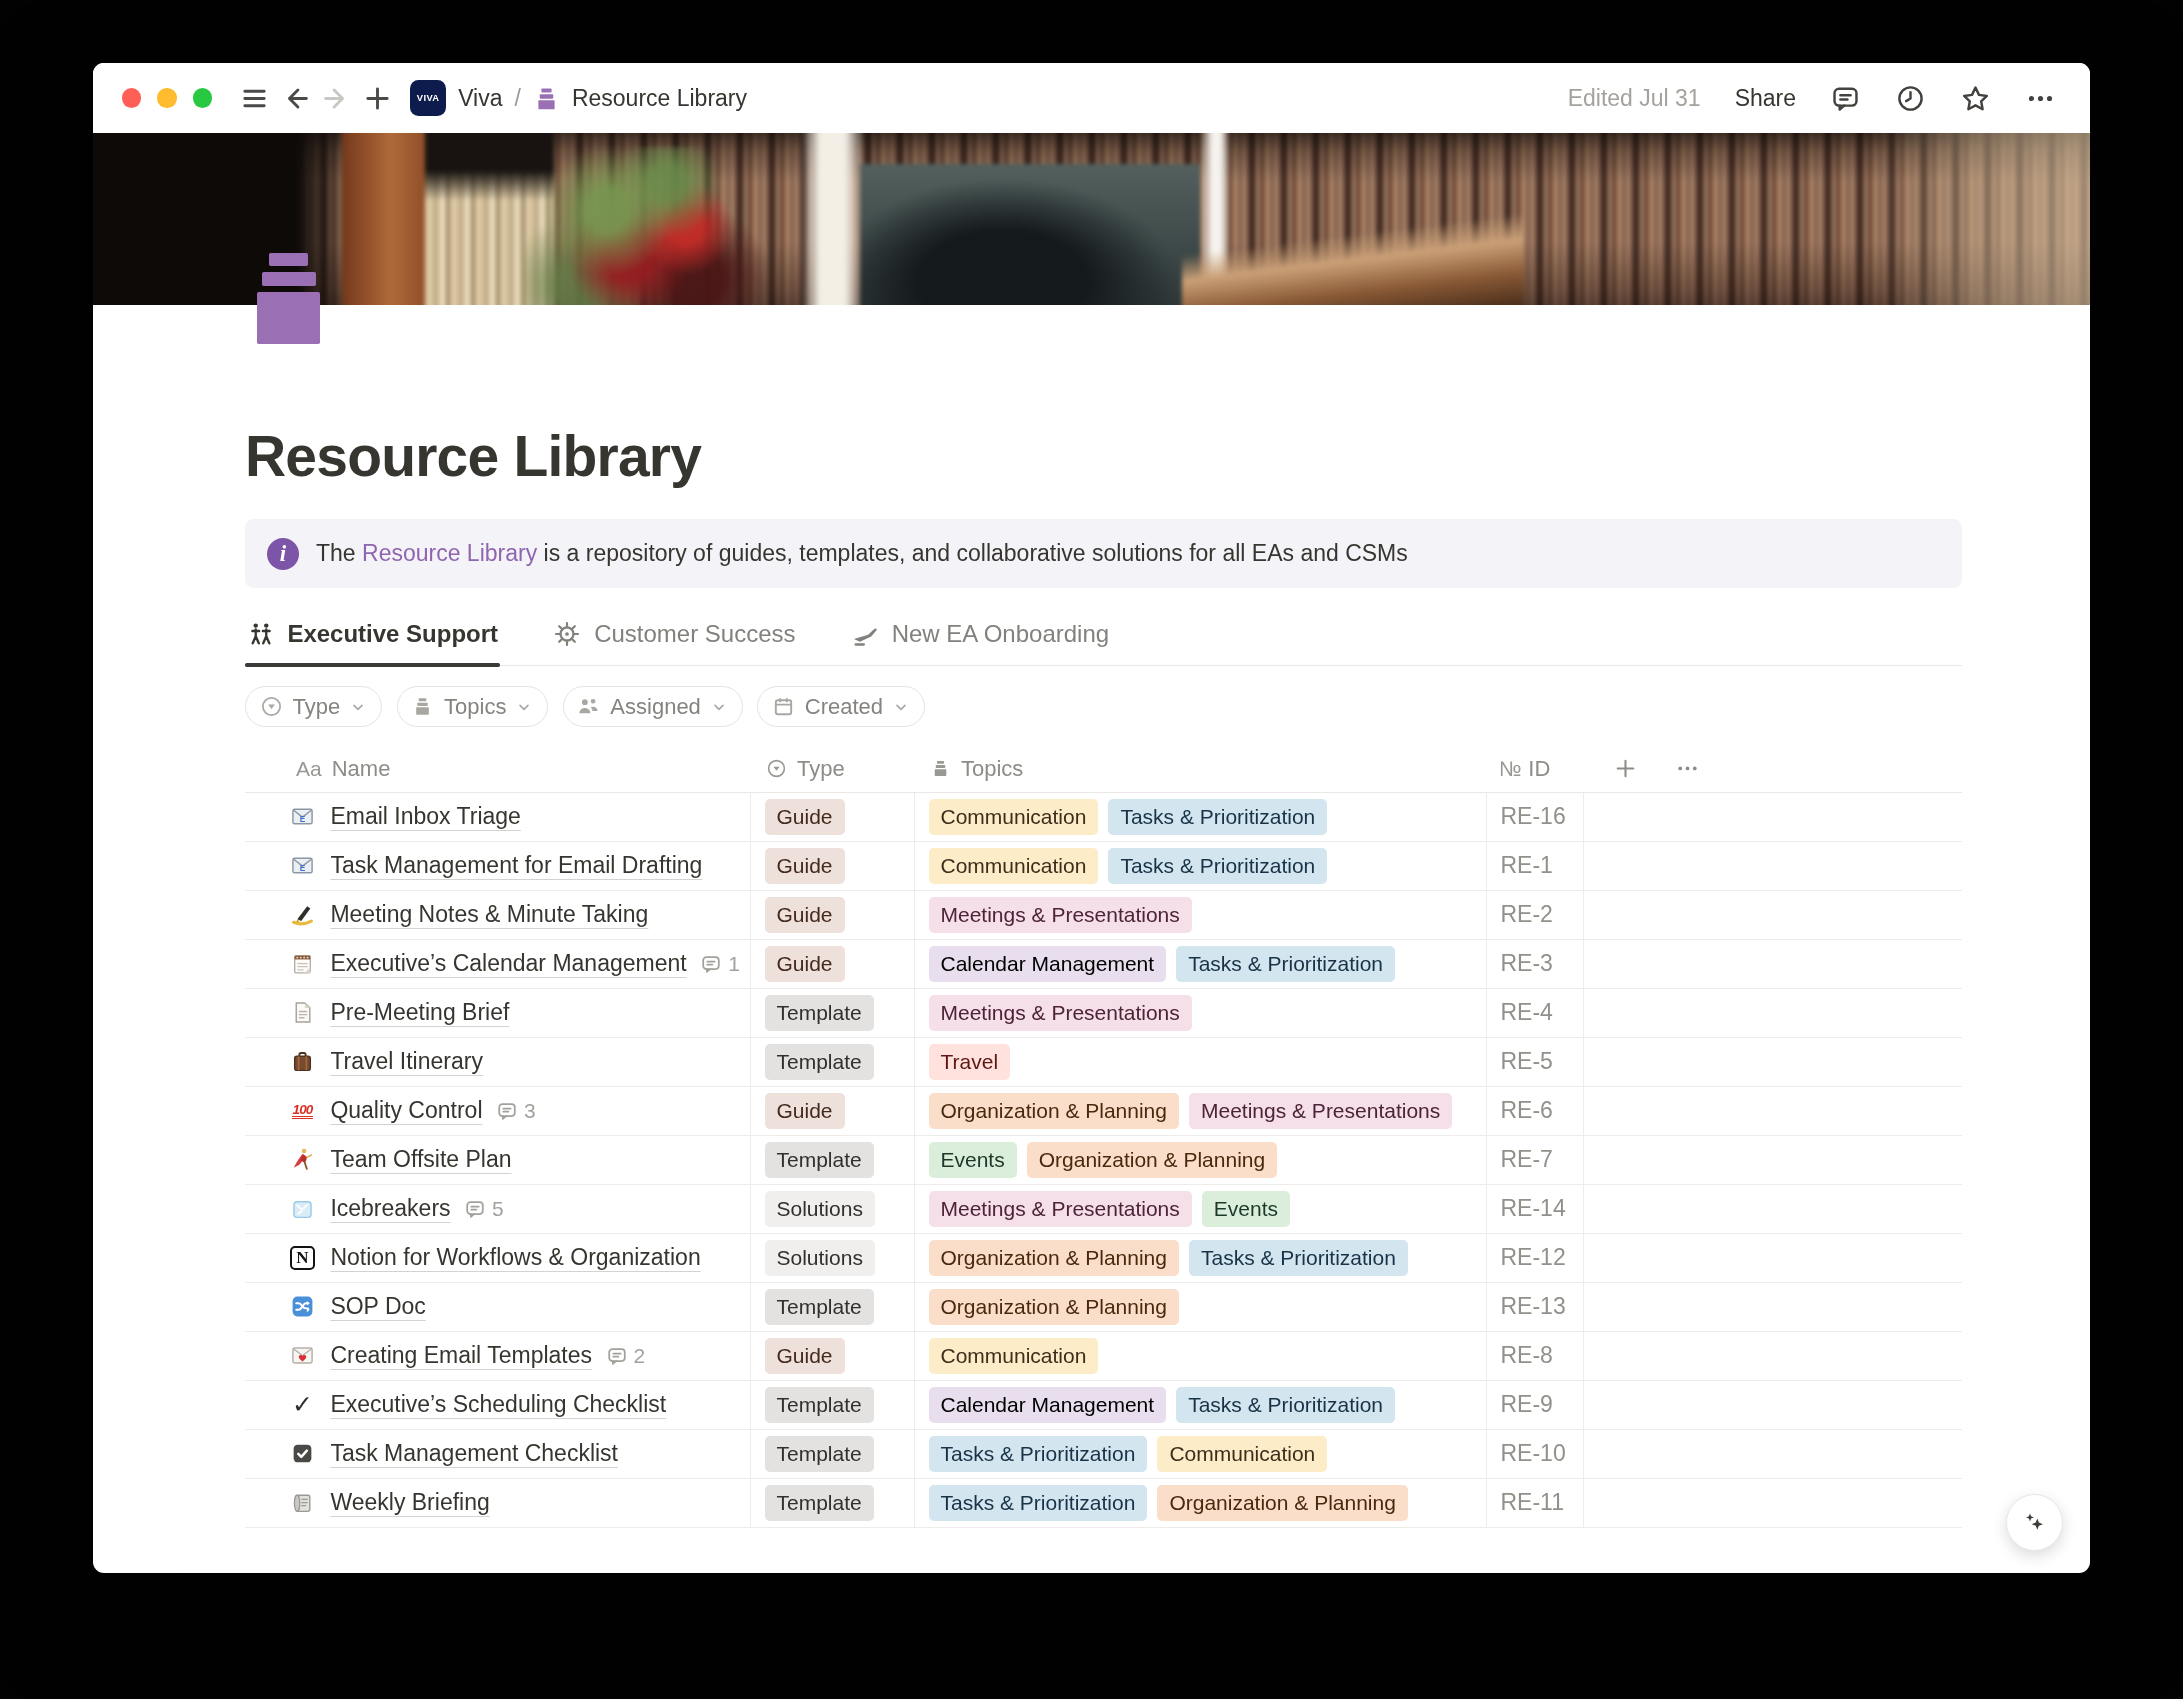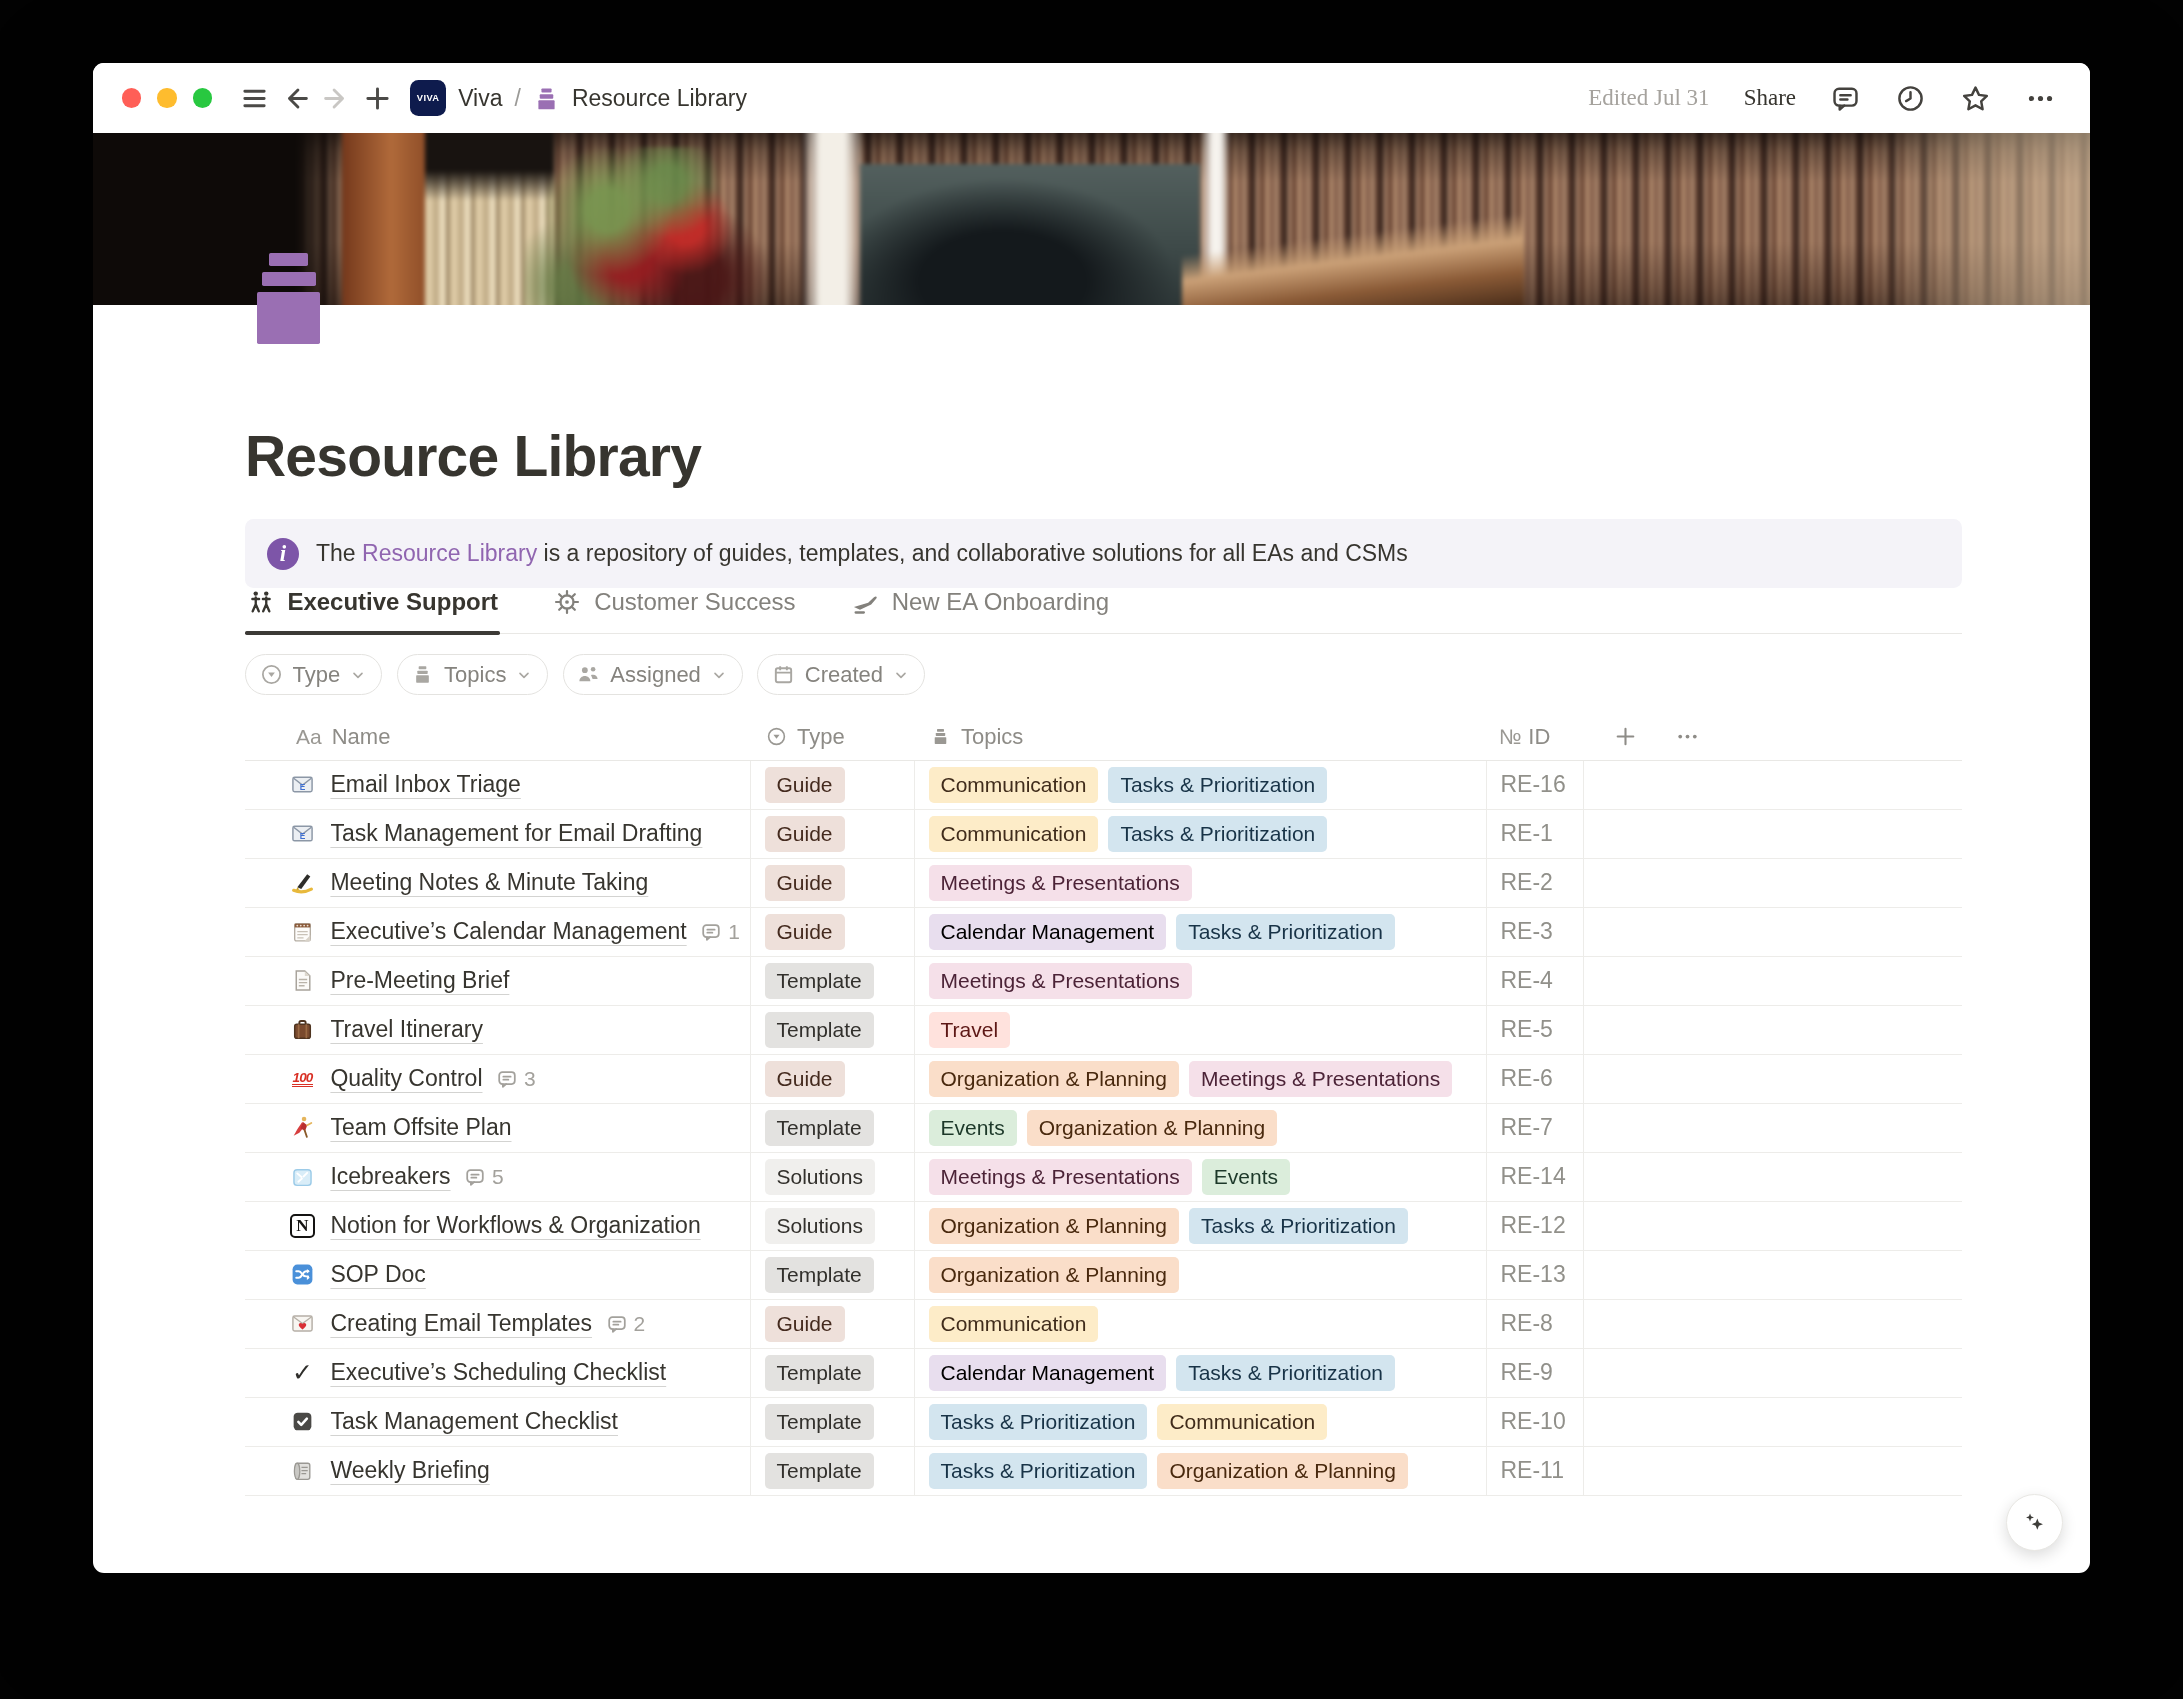--- a/index.html
+++ b/index.html
@@ -17,21 +17,21 @@
             color:#4b4a47; cursor:pointer; }
   .tb-btn svg { width:29px; height:29px; }
   .tb-btn.disabled { color:#C9C7C4; }
   .breadcrumb { display:flex; align-items:center; gap:12px; margin-left:12px; font-size:23px; color:#37352F; }
   .viva-chip { width:36px; height:36px; border-radius:8.5px; background:#0E1B4D; color:#fff; display:flex; align-items:center;
                justify-content:center; font-size:9.3px; font-weight:bold; letter-spacing:0.4px; }
   .crumb { color:#37352F; text-decoration:none; cursor:pointer; }
   .crumb-sep { color:#9B9A97; }
   .mini-archive { display:flex; align-items:center; }
   .mini-archive svg { width:27px; height:27px; }
-  .tb-right { margin-left:auto; display:flex; align-items:center; gap:34px;font-family:Liberation Serif, serif; }
+  .tb-right { margin-left:auto; display:flex; align-items:center; gap:34px; }
   .edited { color:#A5A29D; font-size:23px; }
   .share { background:none; border:none; font-size:23px; color:#37352F; font-family:inherit; cursor:pointer; }
   .tb-ic { background:none; border:none; color:#44423e; cursor:pointer; display:flex; align-items:center; }
   .tb-ic svg { width:31px; height:31px; }
 
   
   .cover { position:relative; height:172px; overflow:hidden; background:#2a1c15; }
   .cover-art { position:absolute; inset:-8.5px; filter:blur(2.1px); }
   .ca { position:absolute; top:0; bottom:0; }
   .ca.stripes { left:0; right:0; background:
@@ -65,21 +65,21 @@
   .page-icon .b2 { width:54px; height:14.4px; background:var(--purple); border-radius:1.7px; }
   .page-icon .b3 { width:63px; height:52px; background:var(--purple); border-radius:1.7px; }
   h1.page-title { padding-top:118px; font-size:57px; font-weight:700; color:#37352F; letter-spacing:-0.8px; }
 
   .callout { margin-top:30px; width:1717px; background:#F4F3F8; border-radius:8.5px; padding:18.6px 22px; display:flex; align-items:center; gap:17px; }
   .callout-ic { flex:0 0 32px; width:32px; height:32px; border-radius:50%; background:#7D55A8; color:#fff; display:flex; align-items:center;
                 justify-content:center; font-family:"Liberation Serif","DejaVu Serif",serif; font-weight:bold; font-style:italic; font-size:23px; }
   .callout p { font-size:23px; color:#37352F; }
   .plink { color:#9065B0; text-decoration:none; cursor:pointer; }
 
-  .tabs { width:1717px; display:flex; gap:52px; border-bottom:0.8px solid #E9E8E5; }
+  .tabs { margin-top:32px; width:1717px; display:flex; gap:52px; border-bottom:0.8px solid #E9E8E5; }
   .tab { position:relative; background:none; border:none; display:flex; align-items:center; gap:12.7px; padding:0 1.7px 17px 1.7px;
          font-family:inherit; font-size:24px; color:#83817C; cursor:pointer; }
   .tab .tab-ic { display:flex; } .tab .tab-ic svg { width:28px; height:28px; }
   .tab.active { color:#37352F; font-weight:700; }
   .tab.active::after { content:""; position:absolute; left:0; right:0; bottom:-1.7px; height:4.2px; background:#3C3A36; border-radius:1.7px; }
 
   .filters { margin-top:20px; display:flex; gap:14.4px; }
   .chip { display:flex; align-items:center; gap:10px; height:41px; padding:0 15px 0 13.5px; border:0.8px solid #E4E3E0; border-radius:21px;
           background:#fff; font-family:inherit; font-size:22px; color:#85837E; cursor:pointer; }
   .chip svg { width:23px; height:23px; color:#A9A7A2; }

